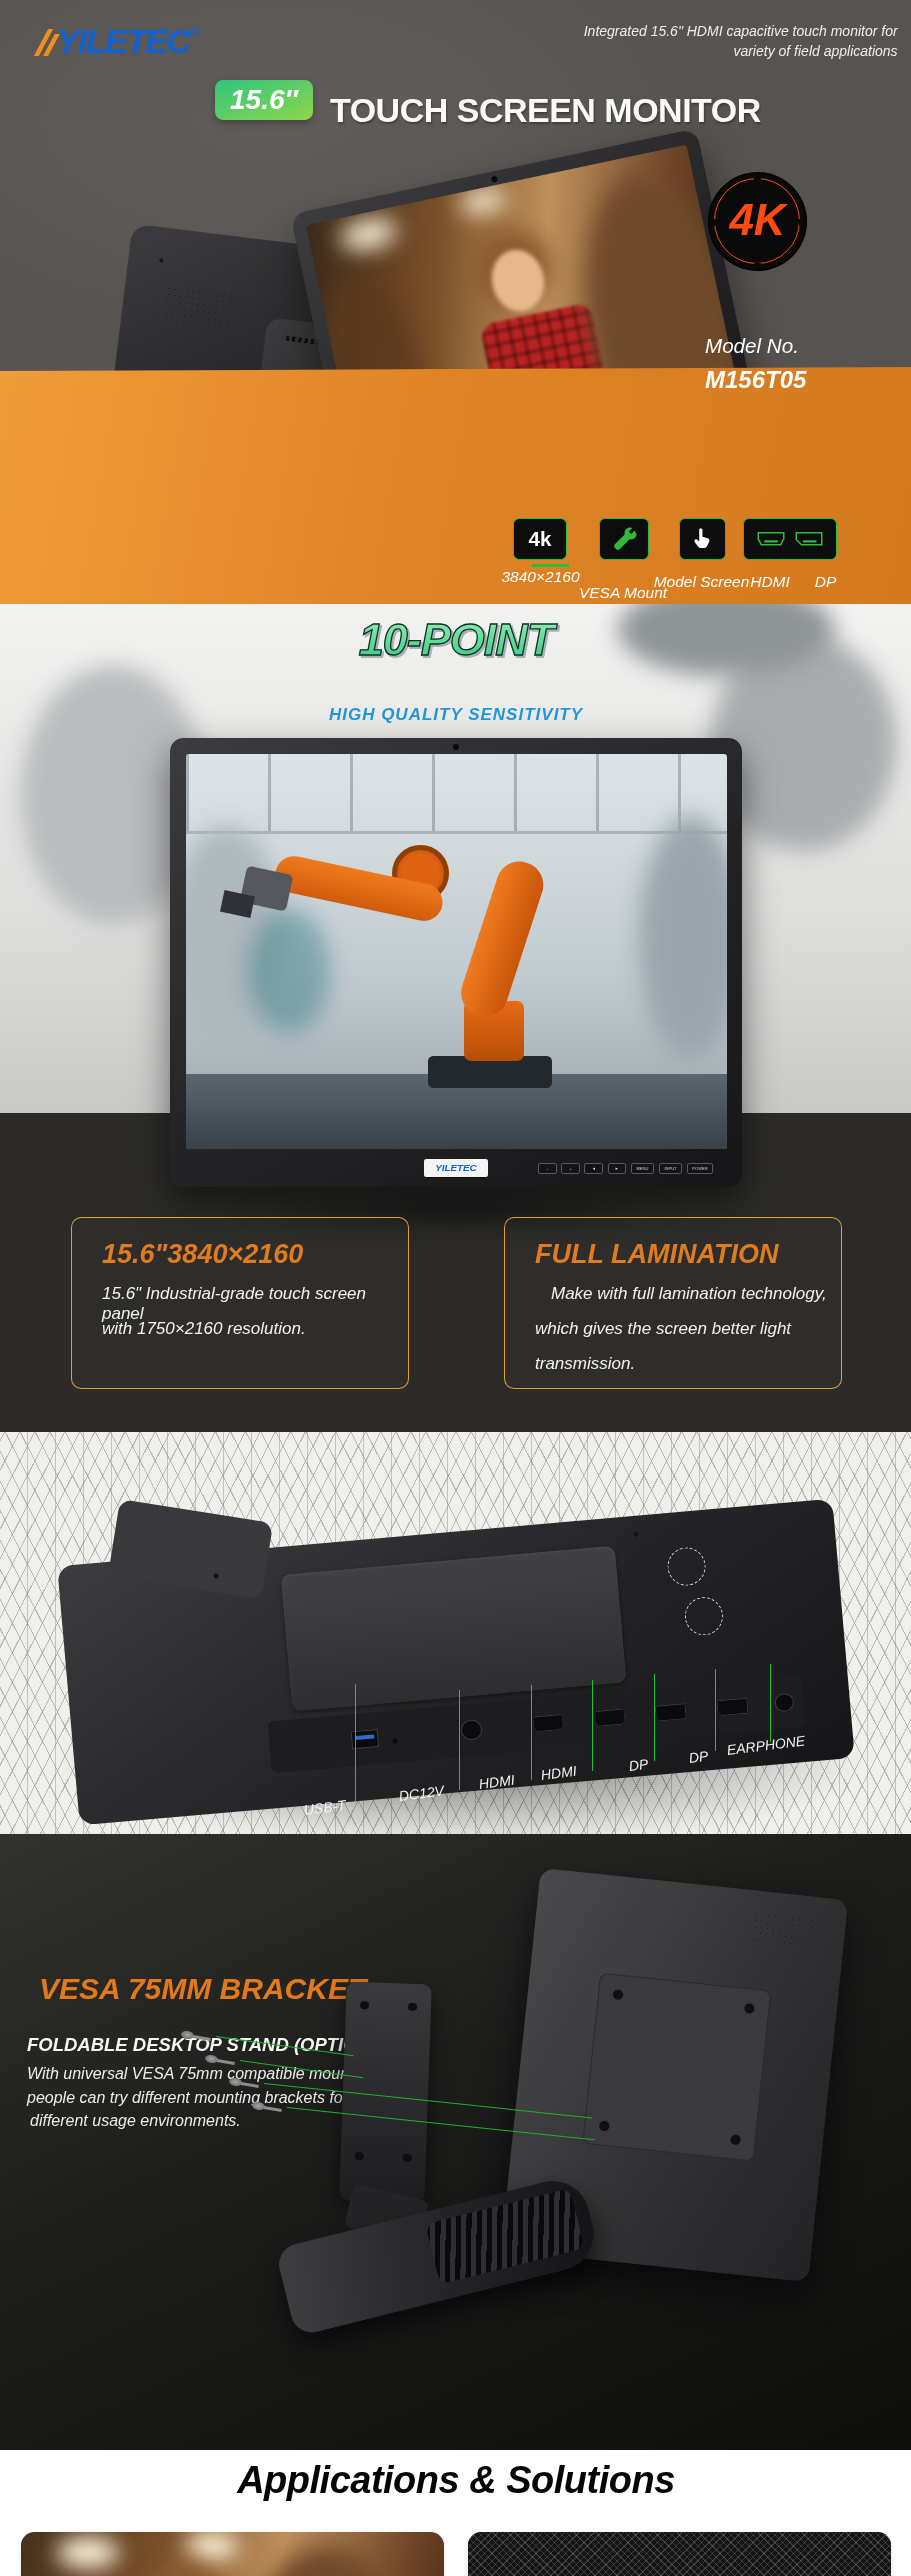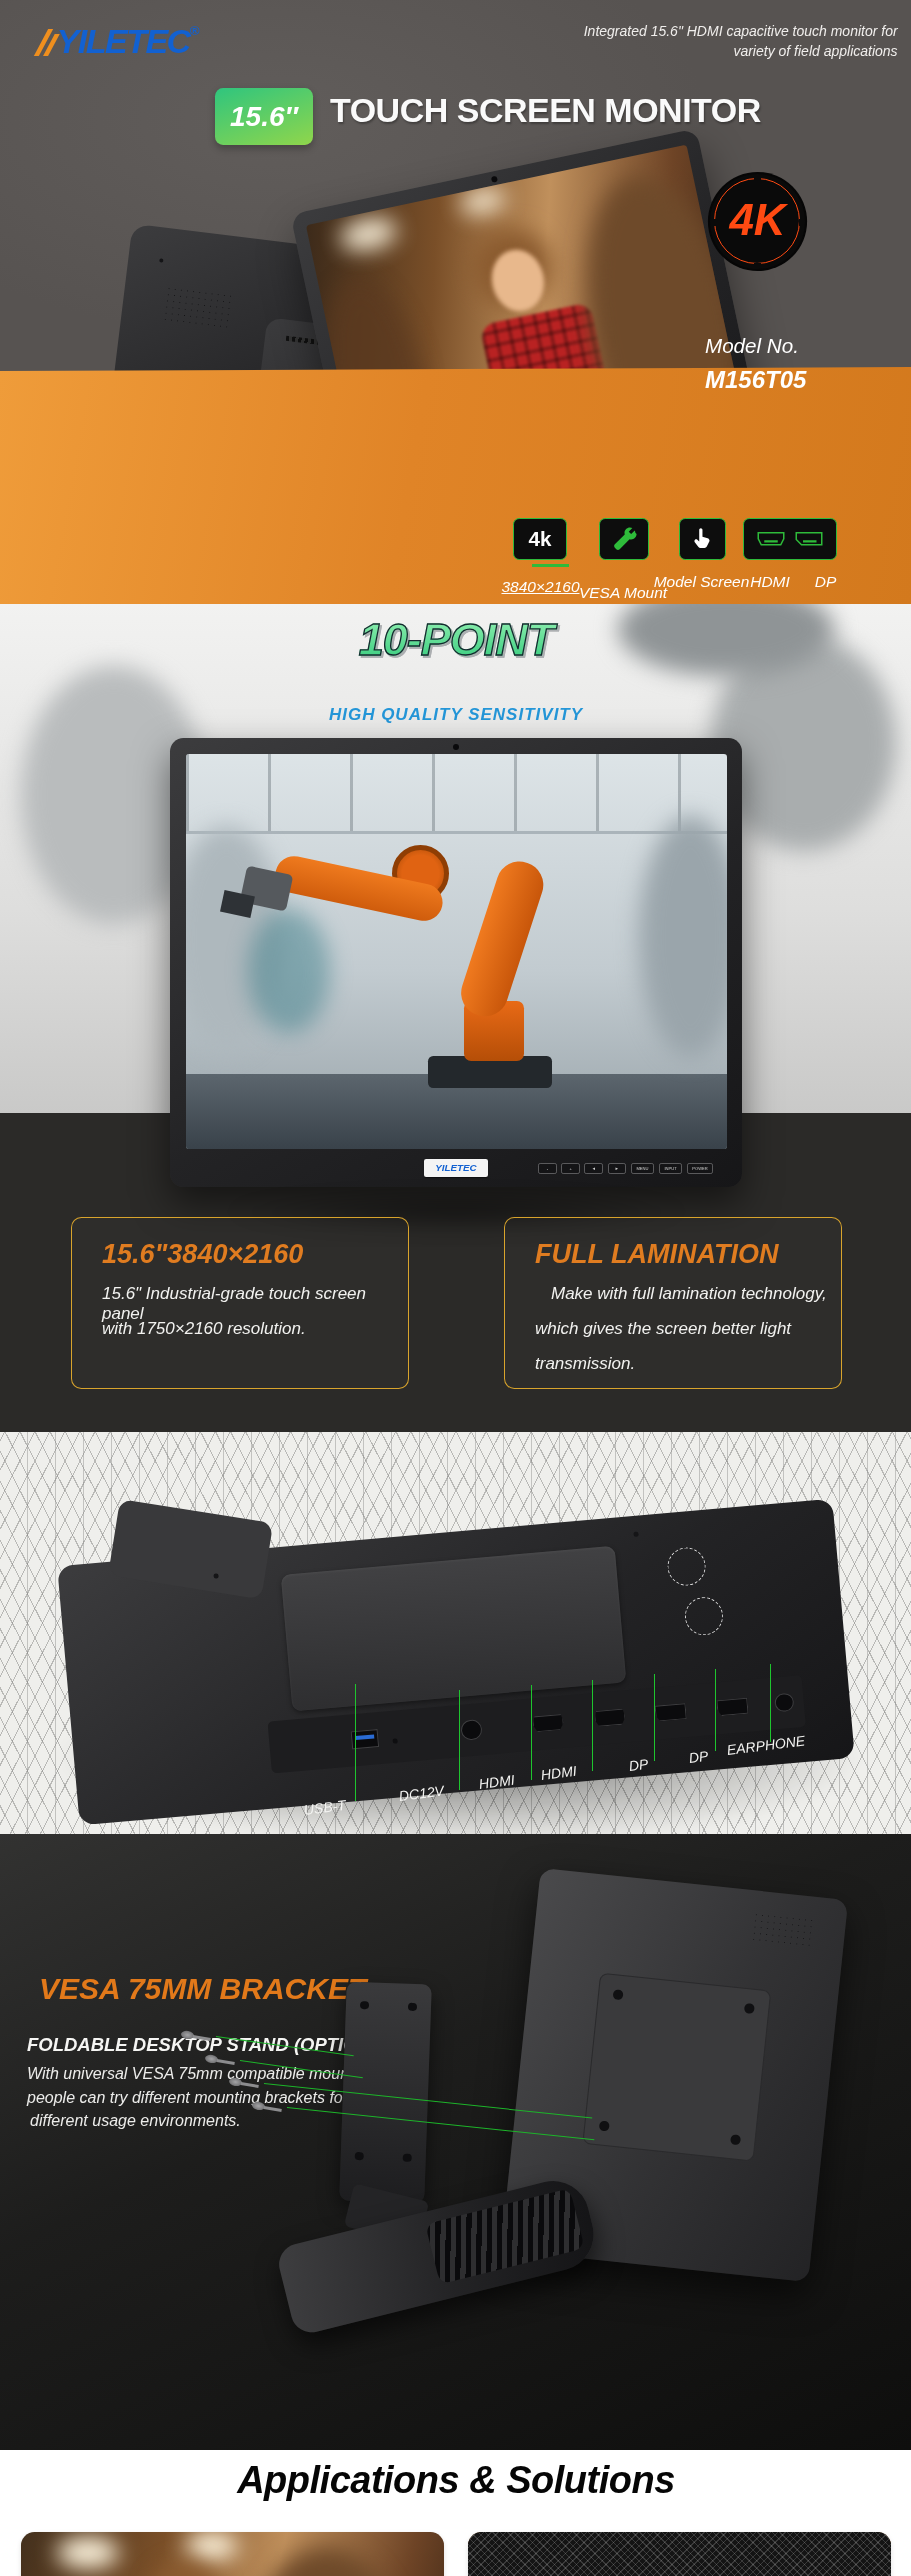--- a/index.html
+++ b/index.html
@@ -4,21 +4,21 @@
 <style>
   html,body{margin:0;padding:0;background:#fff;}
   #page{position:relative;width:912px;height:3390px;overflow:hidden;
         font-family:"Liberation Sans","DejaVu Sans",sans-serif;background:#fff;}
   .abs{position:absolute;}
   
   .hero{left:0;top:0;width:912px;height:604px;background:radial-gradient(618px 309px at 30% 20%,#615d5b,#575351 70%);}
   .logo-stripe{width:5.2px;height:27px;background:#ef8f1e;transform:skewX(-28deg);display:inline-block;margin-right:2.6px;}
   .logo-txt{font-size:34px;font-weight:bold;font-style:italic;color:#1261d1;letter-spacing:-1.5px;}
   .tagline{font-size:14px;line-height:20.6px;color:#f0eeec;text-align:right;font-style:italic;}
-  .badge156{left:215px;top:88px;width:98px;height:57px;border-radius:8.2px;
+  .badge156{left:215px;top:80px;width:98px;height:40px;border-radius:8.2px;
     background:linear-gradient(160deg,#2fc57e,#90d64b);color:#fff;font-size:28px;font-weight:bold;
     font-style:italic;display:flex;align-items:center;justify-content:center;box-shadow:0 3.1px 7.2px rgba(0,0,0,.25);}
   .hero-title{left:330px;top:91px;font-size:34px;color:#fafafa;font-weight:bold;letter-spacing:-0.5px;text-shadow:1px 1.5px 2.1px rgba(0,0,0,.3);}
   .orangeband{left:0;top:367px;width:912px;height:237px;background:linear-gradient(100deg,#ef9c3a 0%,#e08427 45%,#d3791d 100%);clip-path:polygon(0 4.1px,100% 0,100% 100%,0 100%);}
   .fourk{left:710px;top:174px;width:95px;height:95px;border-radius:50%;background:#0a0a0a;box-shadow:0 0 0 2.1px #060606;}
   .fourk-ring{left:3.6px;top:3.6px;width:84px;height:84px;border-radius:50%;border:1.5px solid #ff4a12;}
   .fourk-txt{left:0;top:20.6px;width:95px;text-align:center;font-size:44px;font-weight:bold;font-style:italic;color:#ff4a12;}
   .tick{width:7.2px;height:4.1px;background:#0a0a0a;}
   .modlbl{left:705px;top:334px;font-size:20.6px;color:#fff;font-style:italic;text-align:center;}
   .modval{left:705px;top:366px;font-size:24px;color:#fff;font-weight:bold;font-style:italic;}
@@ -146,21 +146,21 @@
 
     <div class="abs orangeband"></div>
     <div class="abs modlbl">Model No.</div>
     <div class="abs modval">M156T05</div>
 
     <div class="abs" style="left:513px;top:518px;">
       <div class="feat-icon" style="width:52px;height:40px;">
         <span style="color:#fff;font-size:20.6px;font-weight:bold;">4k</span>
       </div>
       <div style="width:37px;height:3.1px;background:#2ebb3a;margin:4.1px auto 0;"></div>
-      <div class="feat-label" style="width:93px;margin-left:-19px;margin-top:11px;text-decoration:underline;">3840×2160</div>
+      <div class="feat-label" style="width:93px;margin-left:-19px;margin-top:1px;">3840×2160</div>
     </div>
     <div class="abs" style="left:599px;top:518px;">
       <div class="feat-icon" style="width:48px;height:40px;">
         <svg width="29" height="29" viewBox="0 0 24 24">
             <path fill="#2ebb3a" d="M22 7.5c0 2.5-2 4.5-4.5 4.5-.4 0-.9-.1-1.3-.2L8 20c-.8.8-2 .8-2.8 0l-1.2-1.2c-.8-.8-.8-2 0-2.8l8.2-8.2c-.1-.4-.2-.9-.2-1.3C12 4 14 2 16.5 2c.7 0 1.4.2 2 .5l-3 3 2 2 3-3c.3.6.5 1.3.5 2z"></path>
           </svg>
       </div>
       <div class="feat-label" style="width:98px;margin-left:-25px;margin-top:24px;">VESA Mount</div>
     </div>
     <div class="abs" style="left:679px;top:518px;">

